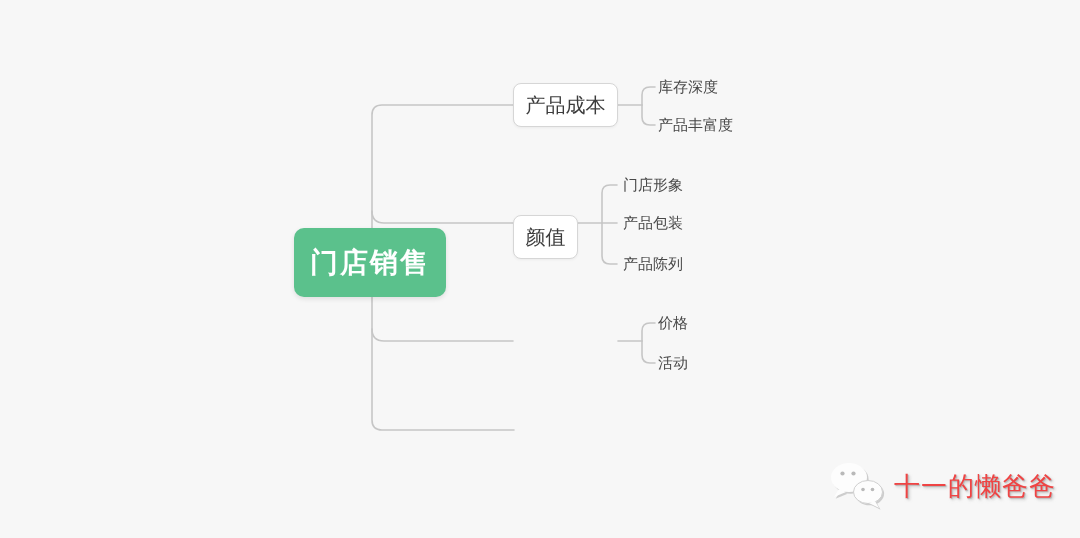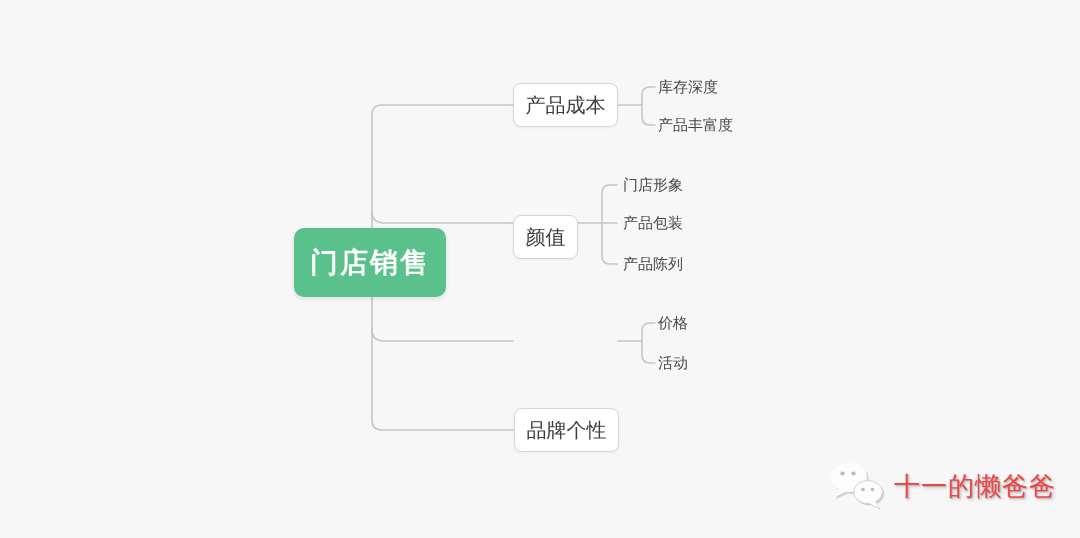--- a/index.html
+++ b/index.html
@@ -103,21 +103,20 @@
 
     <path d="M 618 341 L 642 341"></path>
     <path d="M 642 341 L 642 331 Q 642 323 650 323 L 655 323"></path>
     <path d="M 642 341 L 642 355 Q 642 363 650 363 L 655 363"></path>
   </svg>
 
   <div class="root-node">门店销售</div>
 
   <div class="branch-node b0">产品成本</div>
   <div class="branch-node b1">颜值</div>
-  <div class="branch-node b3">品牌个性</div>
 
   <div class="child-label c00">库存深度</div>
   <div class="child-label c01">产品丰富度</div>
   <div class="child-label c10">门店形象</div>
   <div class="child-label c11">产品包装</div>
   <div class="child-label c12">产品陈列</div>
   <div class="child-label c20">价格</div>
   <div class="child-label c21">活动</div>
 
   <div class="watermark">

